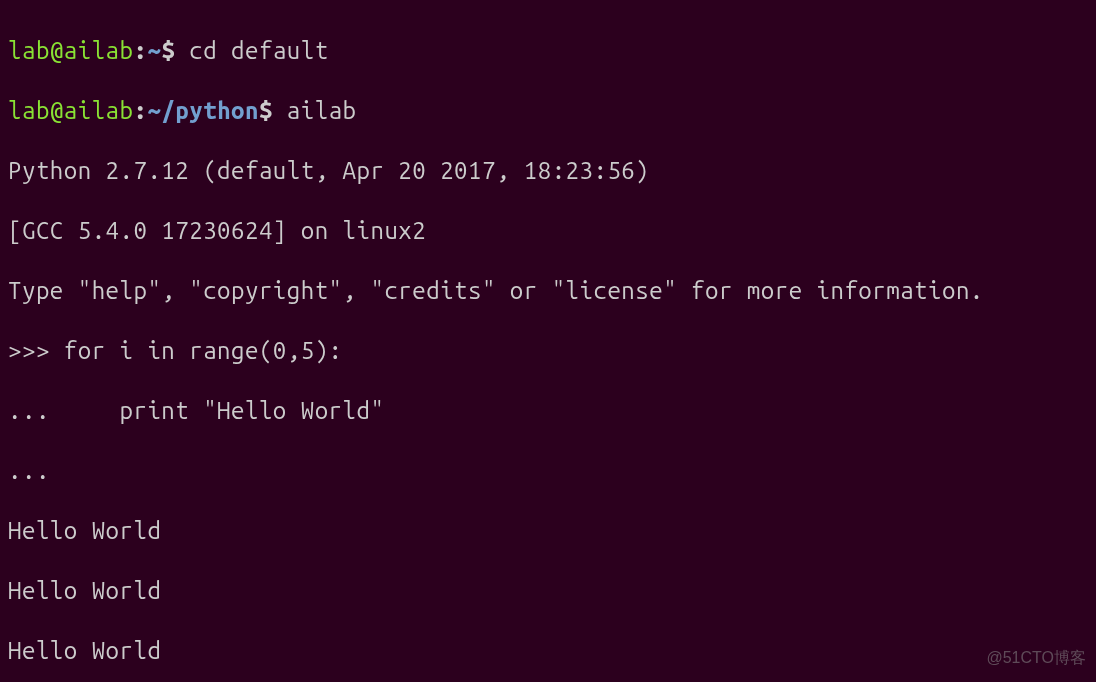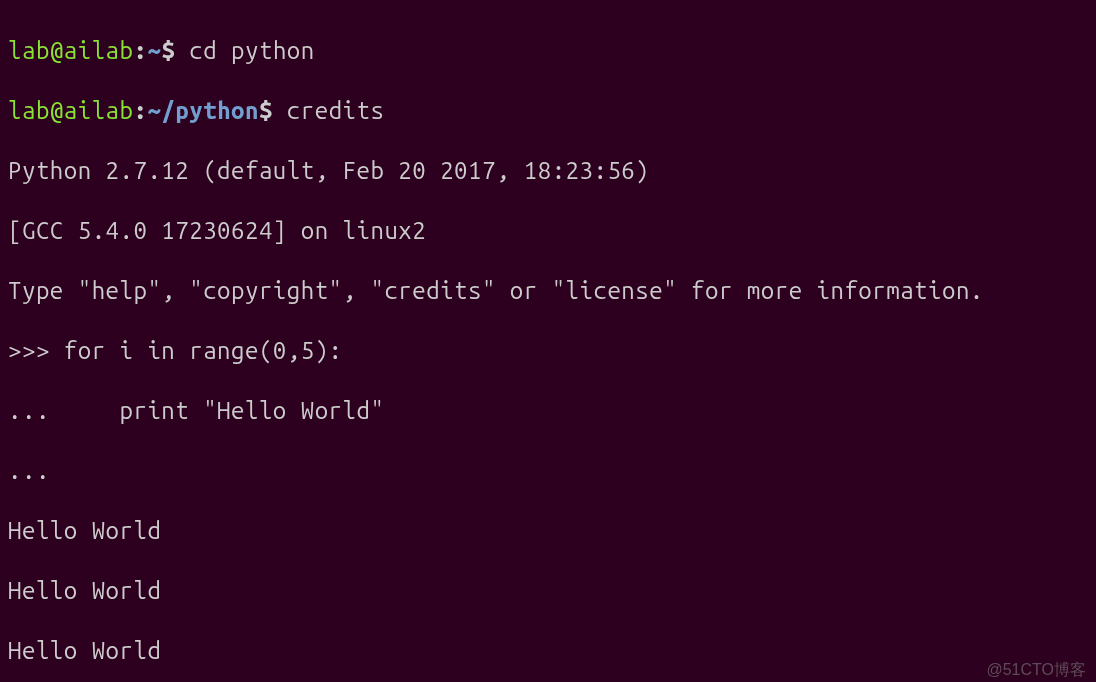--- a/index.html
+++ b/index.html
@@ -45,35 +45,35 @@
       font-weight: bold;
     }
     .cmd {
       color: #cccccc;
     }
     .line {
       display: block;
     }
     .watermark {
       position: absolute;
-      bottom: 2px;
+      bottom: 14px;
       right: 10px;
       color: #888888;
       font-size: 16px;
       opacity: 0.55;
       font-family: sans-serif;
     }
   </style>
 </head>
 <body>
 
 <div class="terminal">
-<span class="line"><span class="user">lab@ailab</span><span class="colon">:</span><span class="tilde">~</span><span class="dollar">$ </span><span class="cmd">cd python</span></span>
-<span class="line"><span class="user">lab@ailab</span><span class="colon">:</span><span class="tilde">~</span><span class="path">/python</span><span class="dollar">$ </span><span class="cmd">credits</span></span>
-<span class="line">Python 2.7.12 (default, Feb 20 2017, 18:23:56)</span>
+<span class="line"><span class="user">lab@ailab</span><span class="colon">:</span><span class="tilde">~</span><span class="dollar">$ </span><span class="cmd">cd default</span></span>
+<span class="line"><span class="user">lab@ailab</span><span class="colon">:</span><span class="tilde">~</span><span class="path">/python</span><span class="dollar">$ </span><span class="cmd">ailab</span></span>
+<span class="line">Python 2.7.12 (default, Apr 20 2017, 18:23:56)</span>
 <span class="line">[GCC 5.4.0 17230624] on linux2</span>
 <span class="line">Type "help", "copyright", "credits" or "license" for more information.</span>
 <span class="line">&gt;&gt;&gt; for i in range(0,5):</span>
 <span class="line">...     print "Hello World"</span>
 <span class="line">...</span>
 <span class="line">Hello World</span>
 <span class="line">Hello World</span>
 <span class="line">Hello World</span>
 
 

